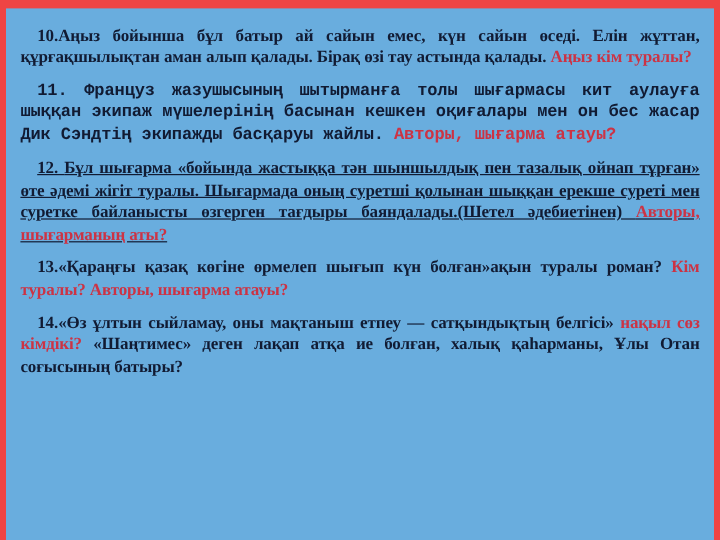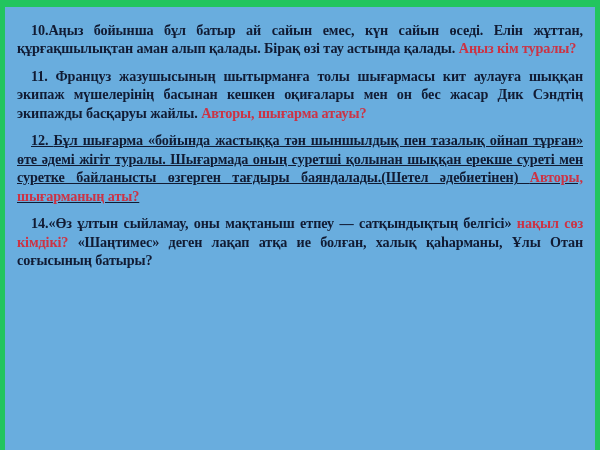--- a/index.html
+++ b/index.html
@@ -55,44 +55,45 @@
     text-indent: 14px;
     letter-spacing: -0.1px;
     -webkit-font-smoothing: antialiased;
   }
 
   .qitem:last-child {
     margin-bottom: 13px;
   }
 
   .q10 { margin-bottom: 9px; }
-  .q11 { margin-bottom: 9px; }
+  .q11 { margin-bottom: 9px; font-family: Liberation Mono, monospace; }
   .q12 { margin-bottom: 9px; text-decoration: underline; }
   .q13 { margin-bottom: 9px; }
   .q14 { margin-bottom: 0; }
 
   .hl {
     color: #cc3344;
   }
 
   .plain {
     color: #111b33;
   }
 </style>
 </head>
 <body>
 
-<div id="slide" style="background: #22c55e;">
+<div id="slide" style="background: #ef4444;">
   <div id="slide-frame" style="background: rgb(105, 173, 222);">
     <div id="content">
 
       <p class="qitem q10"><span class="plain" style="color: rgb(17, 27, 51);">10.</span><span class="plain" style="color: rgb(17, 27, 51);">Аңыз бойынша бұл батыр  ай сайын емес, күн сайын өседі. Елін жұттан, құрғақшылықтан аман алып қалады. Бірақ өзі тау астында қалады. </span><span class="hl" style="color: rgb(204, 51, 68);">Аңыз кім туралы?</span><span class="plain" style="color: rgb(17, 27, 51);"></span></p>
 
       <p class="qitem q11"><span class="plain" style="color: rgb(17, 27, 51);">11. </span><span class="plain" style="color: rgb(17, 27, 51);">Француз жазушысының шытырманға толы шығармасы кит аулауға шыққан экипаж мүшелерінің басынан кешкен оқиғалары мен он бес жасар Дик Сэндтің экипажды басқаруы жайлы. </span><span class="hl" style="color: rgb(204, 51, 68);">Авторы, шығарма атауы?</span><span class="plain" style="color: rgb(17, 27, 51);"></span></p>
 
       <p class="qitem q12"><span class="plain" style="color: rgb(17, 27, 51);">12. </span><span class="plain" style="color: rgb(17, 27, 51);">Бұл шығарма «бойында жастыққа тән шыншылдық пен тазалық ойнап тұрған» өте әдемі жігіт туралы. Шығармада оның суретші қолынан шыққан ерекше суреті мен суретке байланысты өзгерген тағдыры баяндалады.(Шетел әдебиетінен) </span><span class="hl" style="color: rgb(204, 51, 68);">Авторы, шығарманың аты?</span><span class="plain" style="color: rgb(17, 27, 51);"></span></p>
 
+      <p class="qitem q13"><span class="plain" style="color: rgb(17, 27, 51);">13.</span><span class="plain" style="color: rgb(17, 27, 51);">«Қараңғы қазақ көгіне өрмелеп шығып күн болған»ақын туралы роман? </span><span class="hl" style="color: rgb(204, 51, 68);">Кім туралы? Авторы, шығарма атауы?</span><span class="plain" style="color: rgb(17, 27, 51);"></span></p>
 
       <p class="qitem q14"><span class="plain" style="color: rgb(17, 27, 51);">14.</span><span class="plain" style="color: rgb(17, 27, 51);">«Өз ұлтын сыйламау, оны мақтаныш етпеу — сатқындықтың  белгісі» </span><span class="hl" style="color: rgb(204, 51, 68);">нақыл сөз кімдікі?</span><span class="plain" style="color: rgb(17, 27, 51);"> «Шаңтимес» деген лақап атқа ие болған, халық қаһарманы, Ұлы Отан соғысының батыры?</span></p>
 
     </div>
   </div>
 </div>
 
 </body></html>

